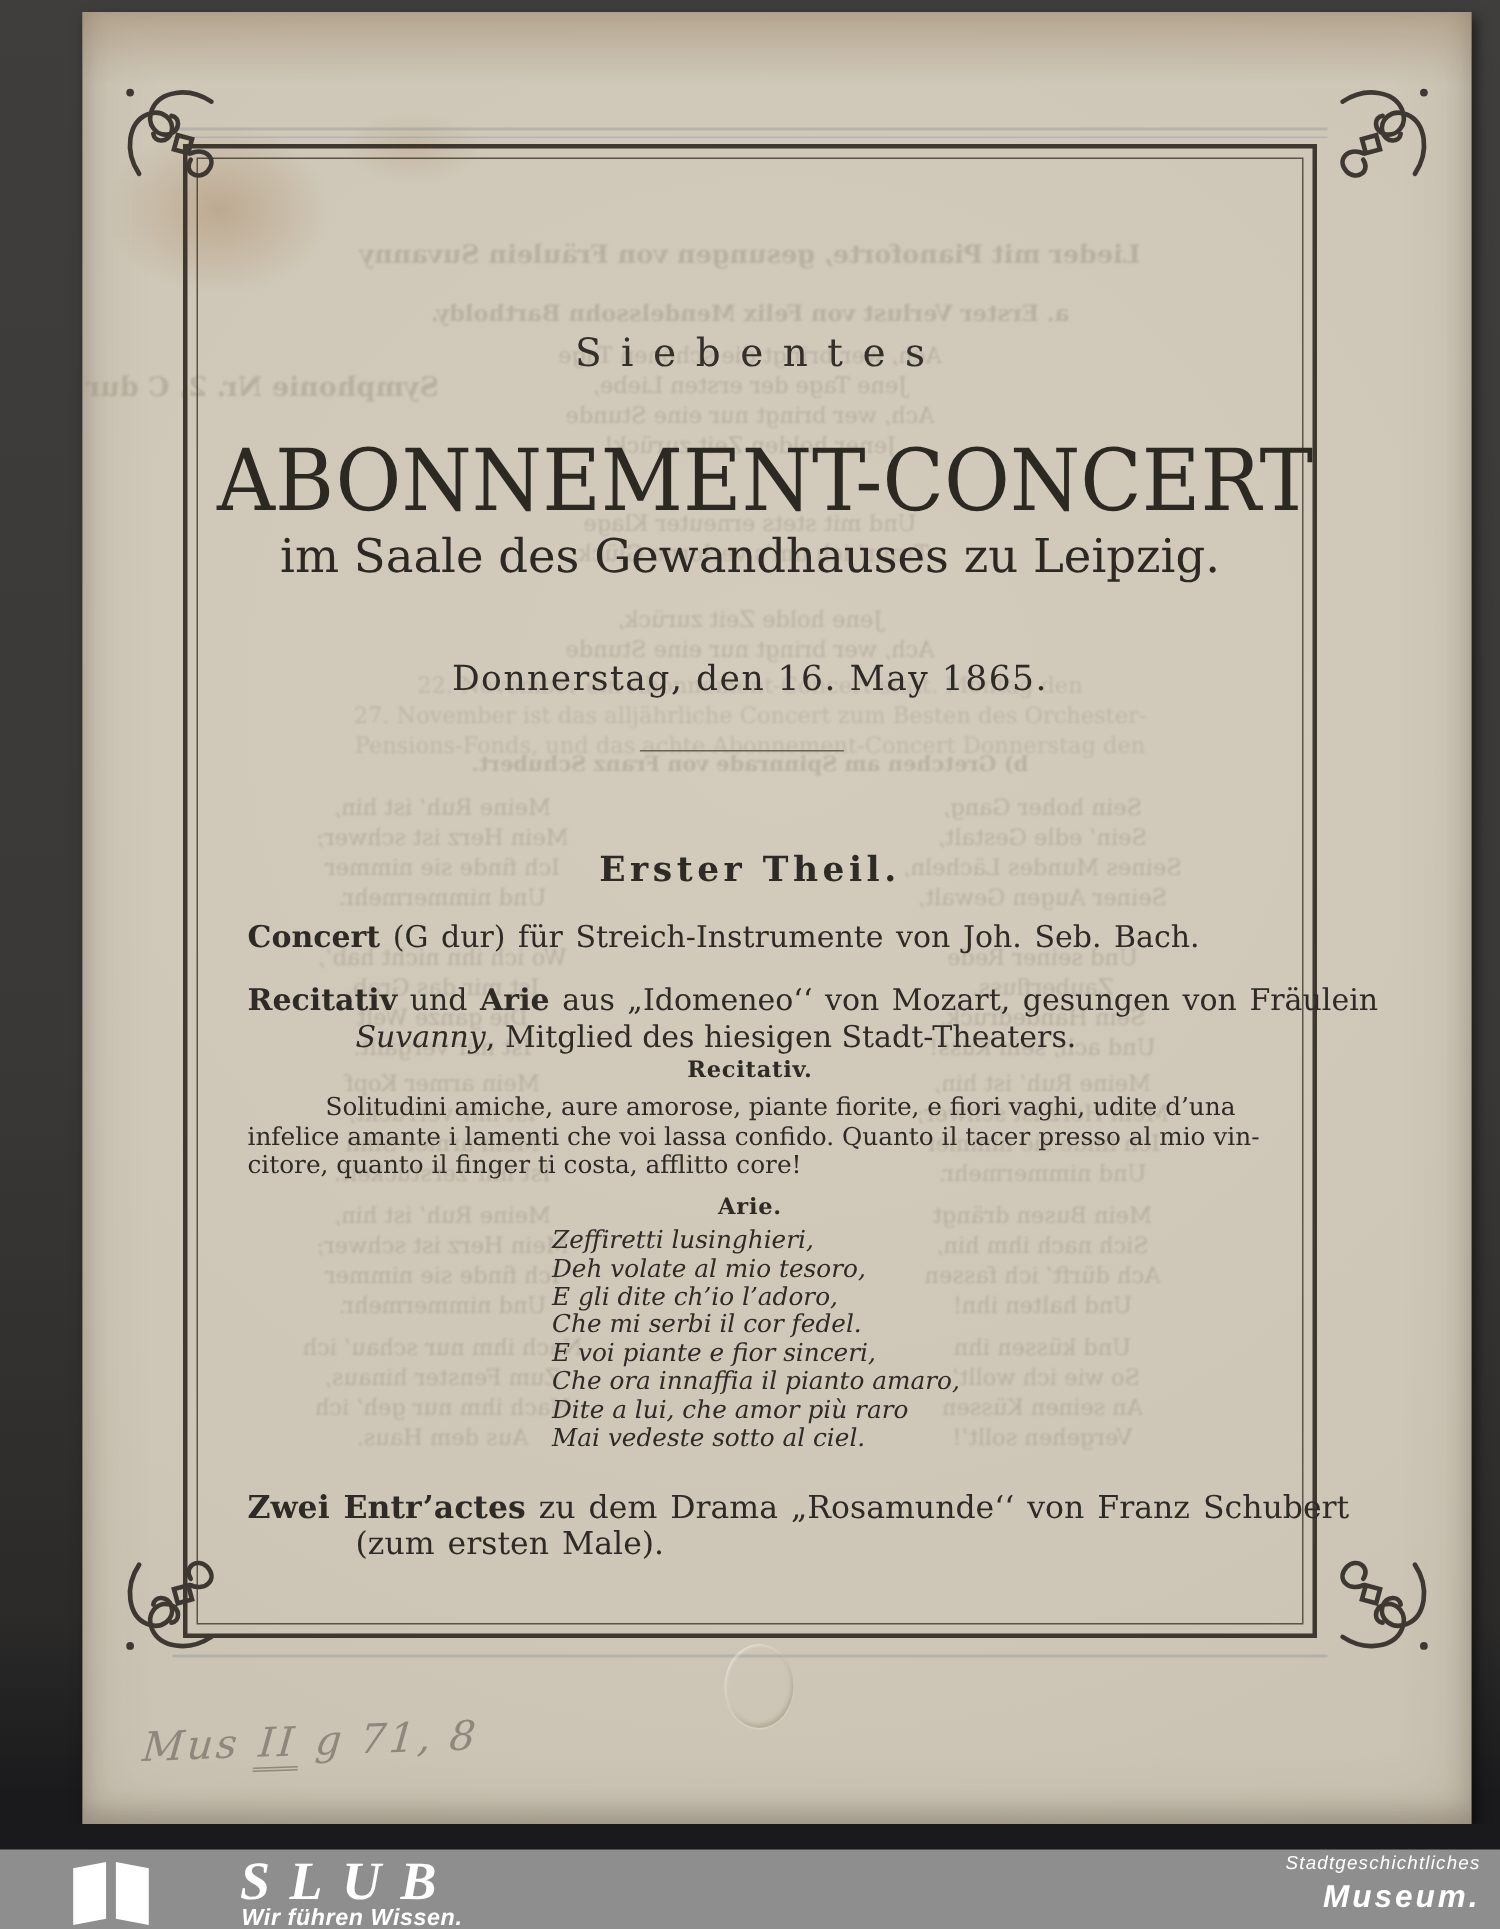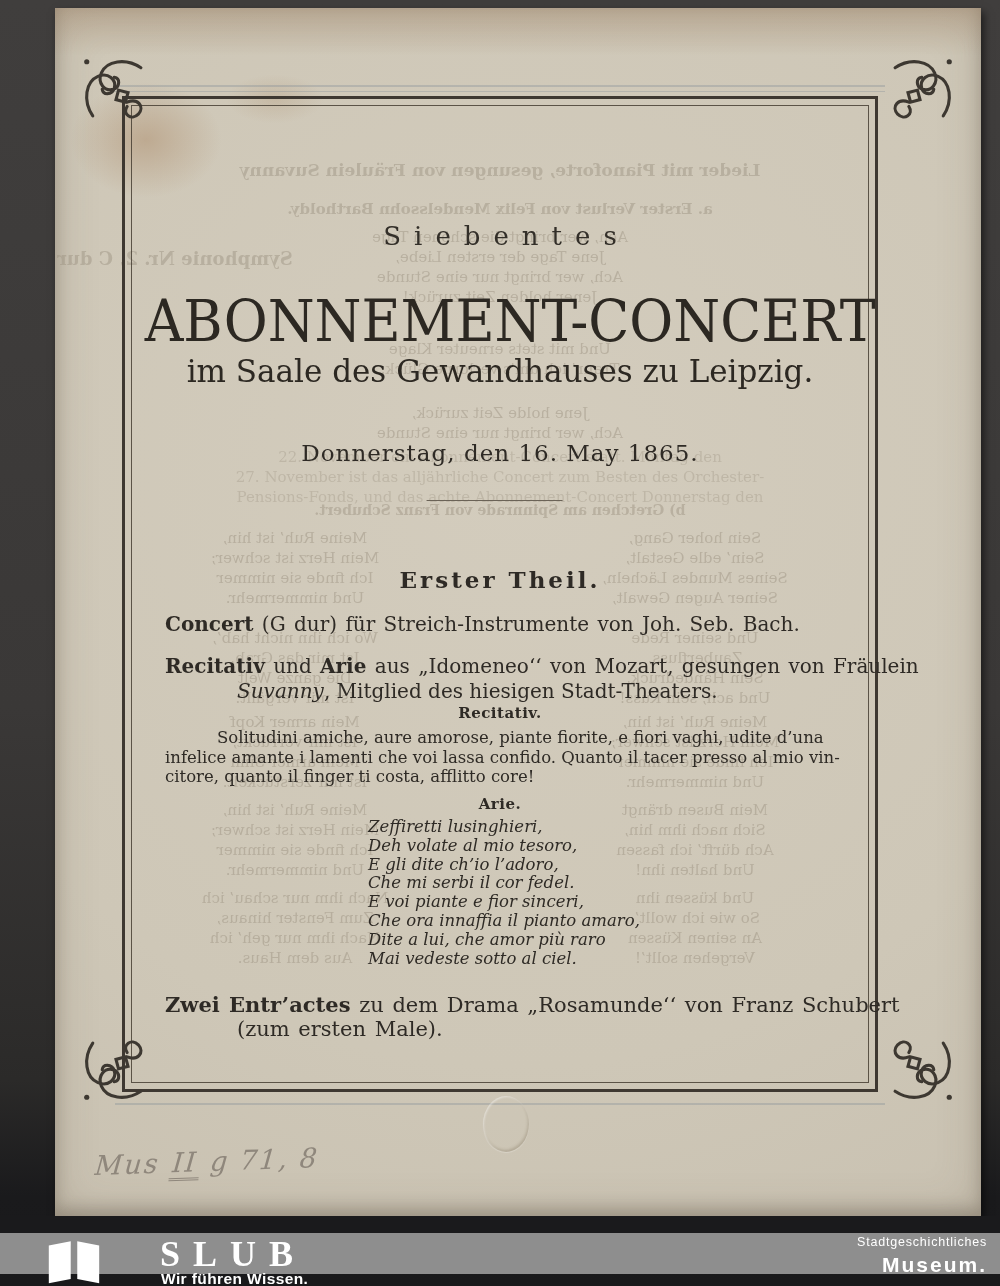--- a/index.html
+++ b/index.html
@@ -67,22 +67,22 @@
   .prog3b{top:1009px;left:115px;font-size:21px;}
   
   .emboss{position:absolute;left:428px;top:1088px;width:46px;height:56px;border-radius:50%;
     box-shadow:inset 1px 1px 2px rgba(255,255,255,.55), inset -1px -2px 3px rgba(110,95,70,.35), 0 1px 1px rgba(255,255,255,.3);
     opacity:.8;}
   .pencil-note{position:absolute;left:40px;top:1138px;font-size:27px;font-style:italic;
     color:#8f877c;transform:rotate(-2deg) skewX(-7deg);letter-spacing:2px;white-space:nowrap;}
   .pencil-note .u2{border-bottom:3px double #8f877c;padding:0 2px;}
   
   .strip{position:absolute;left:0;top:1216px;width:100%;height:17px;background:#1a1a1c;}
-  .footer{position:absolute;left:0;top:1233px;width:100%;height:41px;background:#8e8e8e;
-    font-family:"Liberation Sans", sans-serif;color:#fff;}
+  .footer{position:absolute;left:0;top:1233px;width:100%;height:53px;background:#8e8e8e;
+    font-family:"Liberation Sans", sans-serif;color:#fff;font-style:italic;}
   .book-icon{position:absolute;left:46px;top:6px;width:56px;height:42px;}
   .slub-name{position:absolute;left:160px;top:0px;font-size:36px;font-weight:bold;letter-spacing:13px;
     font-family:"Liberation Serif", serif;}
   .slub-tagline{position:absolute;left:161px;top:37px;font-size:15.5px;font-weight:bold;letter-spacing:.4px;}
   .museum{position:absolute;right:13px;top:3px;text-align:right;line-height:1;}
   .museum .m1{font-size:12.5px;letter-spacing:.8px;margin-bottom:5px;}
   .museum .m2{font-size:21px;font-weight:bold;letter-spacing:2px;margin-bottom:1px;}
   .museum .m3{font-size:12px;letter-spacing:1px;color:#ededed;margin-bottom:2px;margin-top:24px;}
   .museum .m4{font-size:7.5px;color:#e2e2e2;letter-spacing:.3px;}
 </style>

